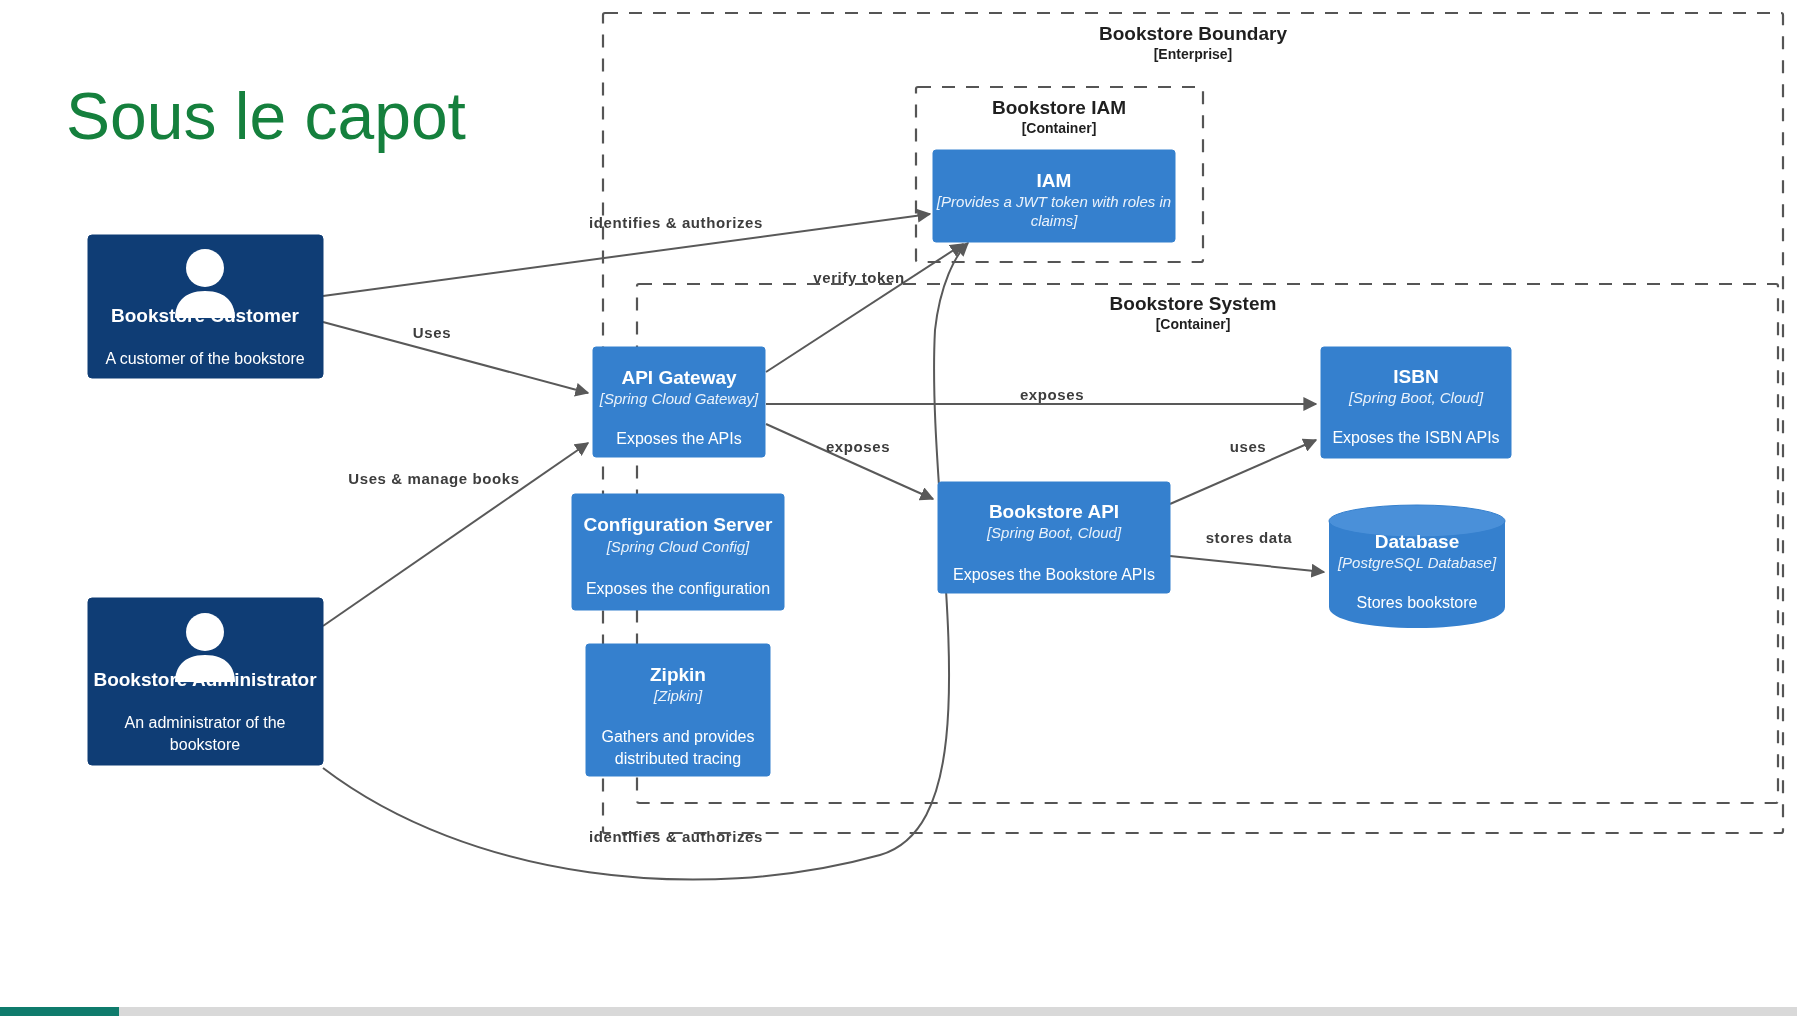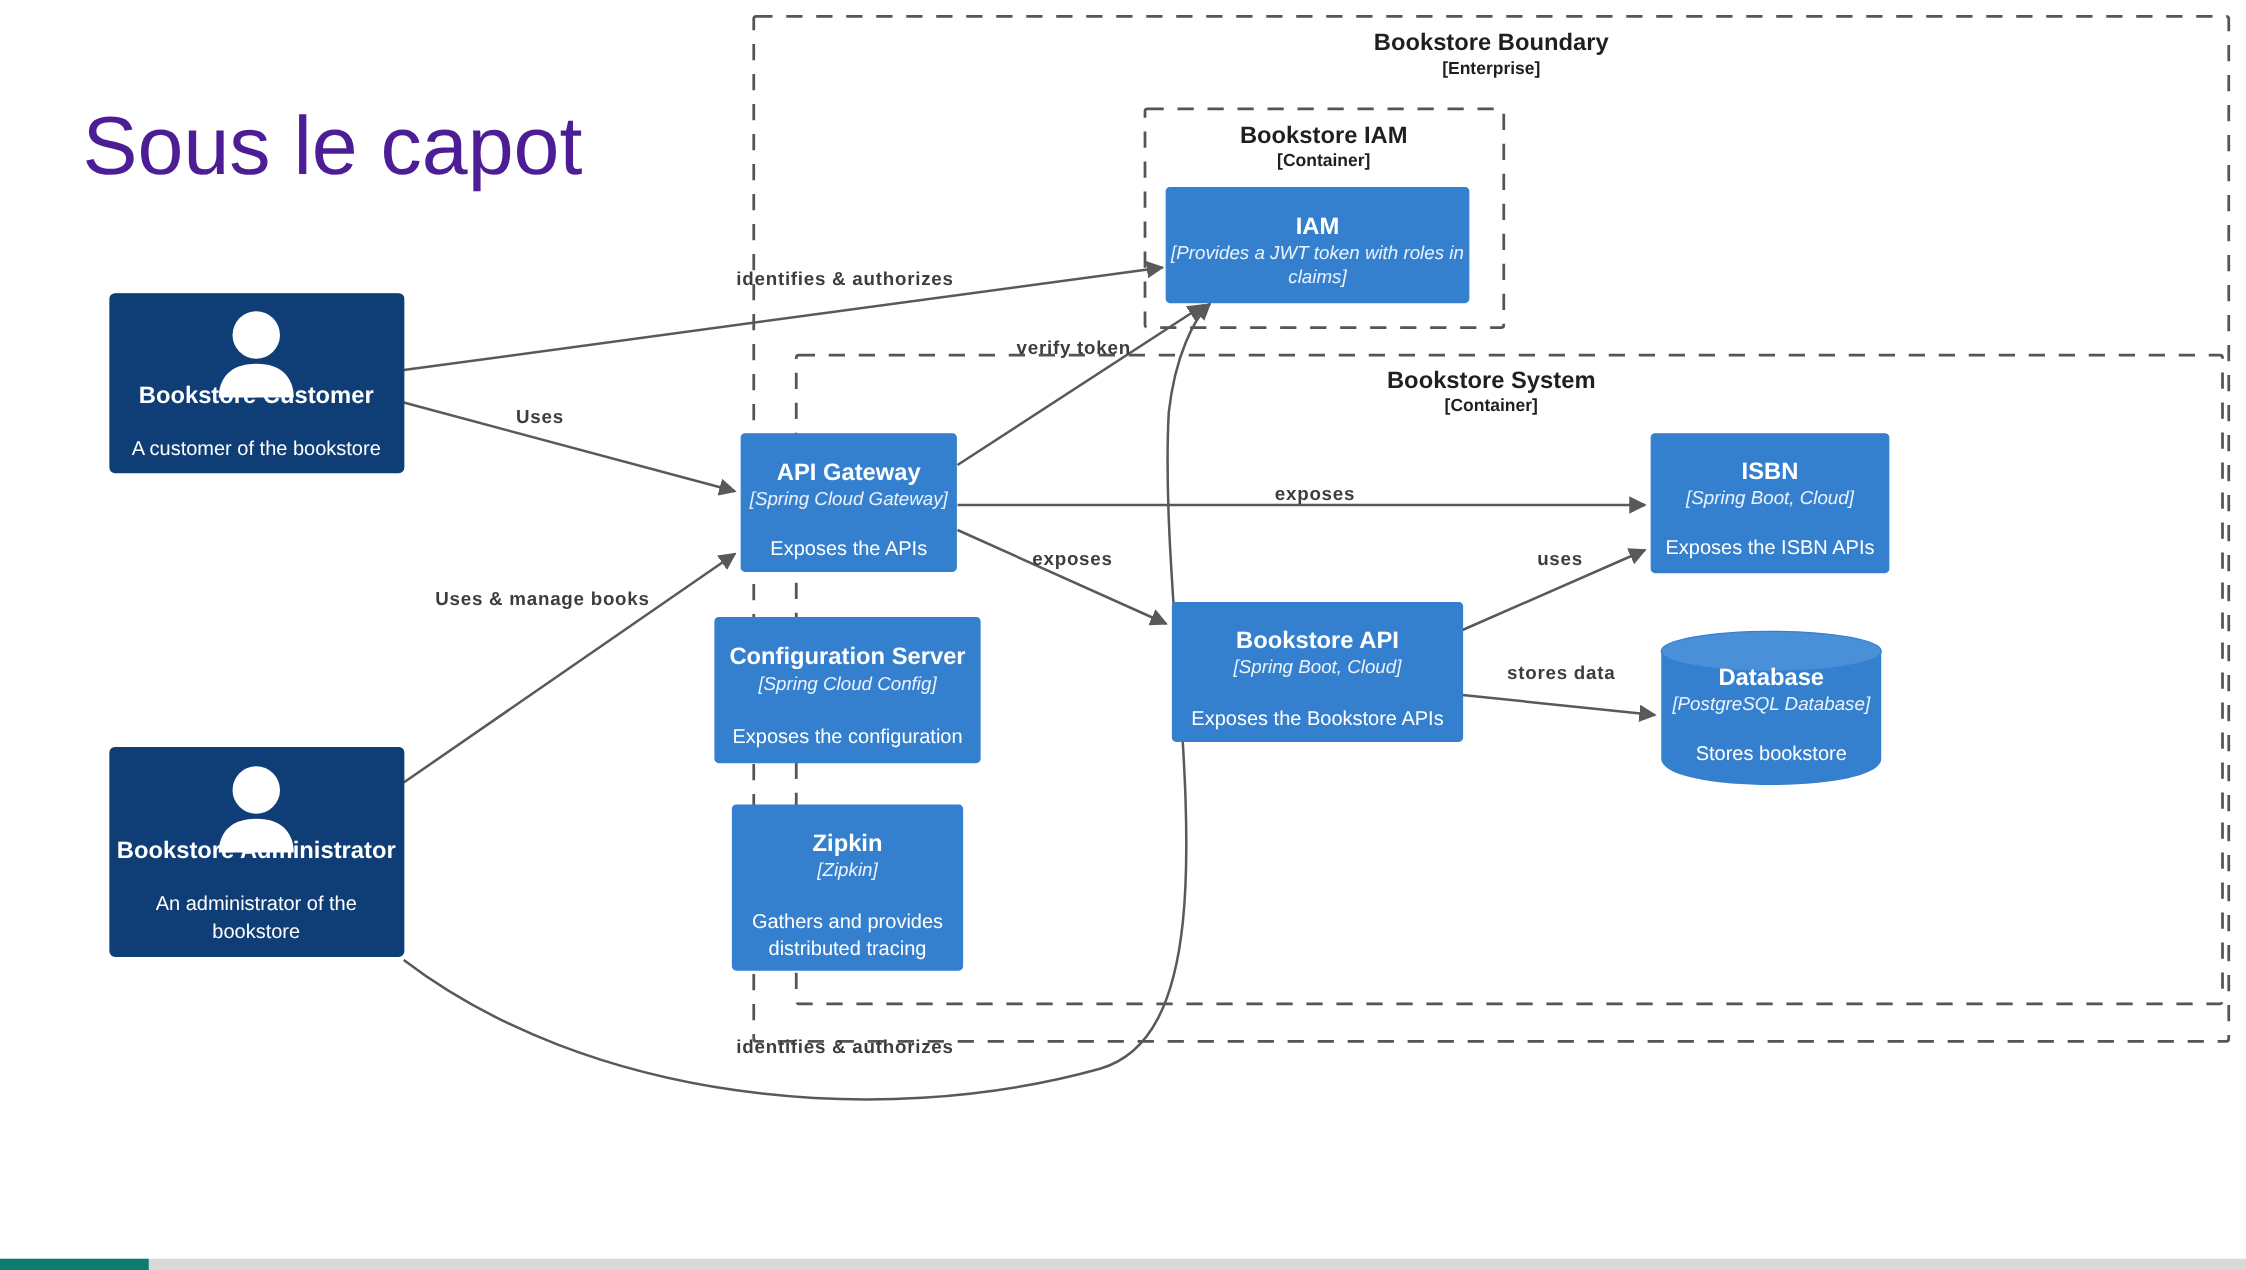--- a/index.html
+++ b/index.html
@@ -118,21 +118,21 @@
     top: 0;
     height: 9px;
     background: #0f7b6c;
   }
 </style>
 </head>
 <body>
 
 <div id="slide">
 
-  <div id="slide-title" style="color: #4c1d95;">Sous le capot</div>
+  <div id="slide-title" style="color: #15803d;">Sous le capot</div>
 
   <svg class="diagram" viewBox="0 0 1797 1016">
     <defs>
       <marker id="arrow" viewBox="0 0 10 10" refX="9" refY="5" markerWidth="7" markerHeight="7" orient="auto-start-reverse">
         <path d="M 0 0 L 10 5 L 0 10 z" fill="#595959"></path>
       </marker>
     </defs>
 
     <g>
       <rect class="boundary-rect" x="603" y="13" width="1180" height="820" rx="2"></rect>

